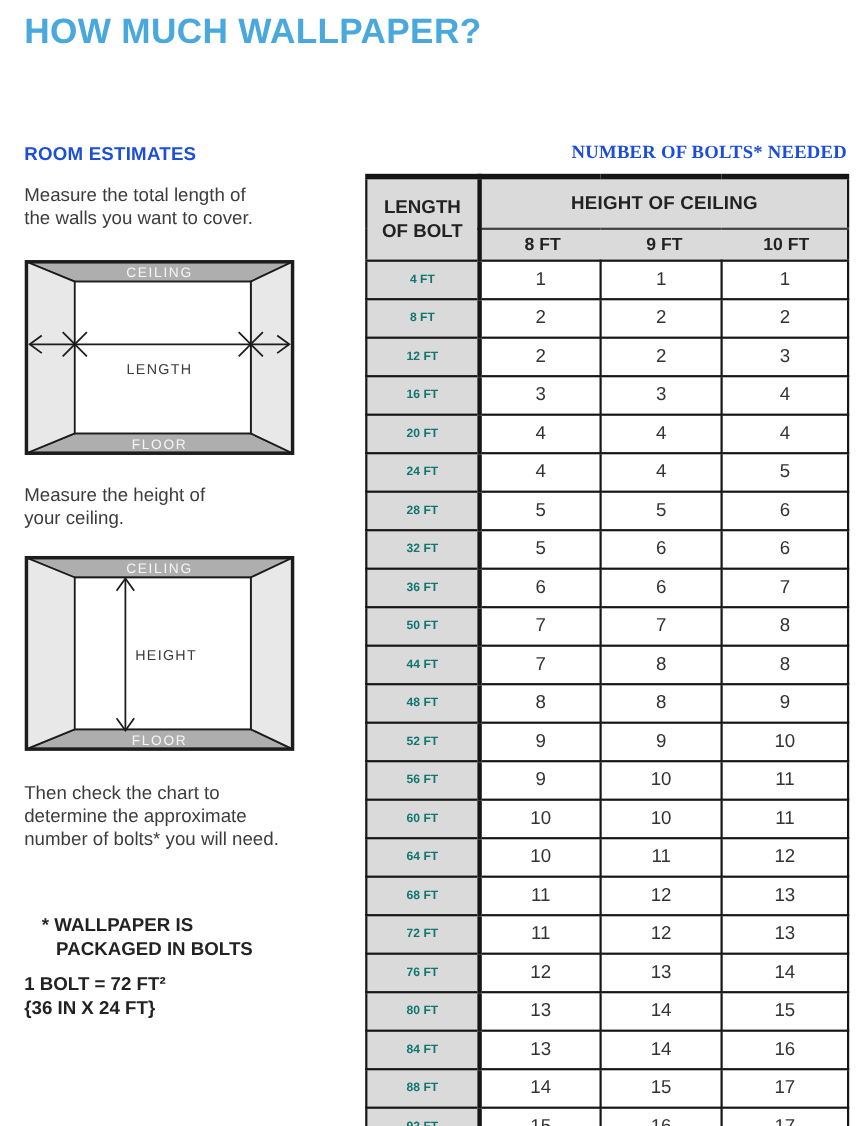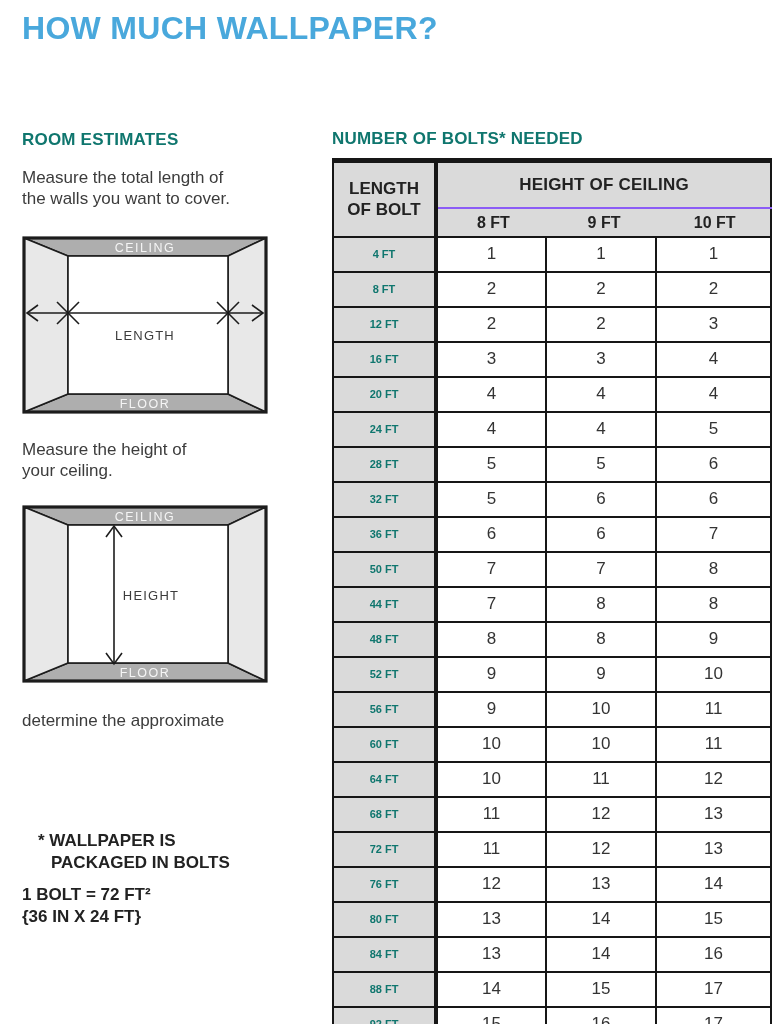--- a/index.html
+++ b/index.html
@@ -8,24 +8,24 @@
     width:778px; height:1024px; position:relative; overflow:hidden;
     font-family:"Liberation Sans","DejaVu Sans",sans-serif; color:#3c3c3c;
   }
   .abs { position:absolute; }
 
   .page-title {
     left:22px; top:10px; font-size:32px; font-weight:bold;
     color:#49a8dc; letter-spacing:.3px;text-align:right;
   }
   .section-heading {
-    font-size:17px; font-weight:bold; color:#0f766e; letter-spacing:.2px;
+    font-size:17px; font-weight:bold; color:#1d4ed8; letter-spacing:.2px;
   }
   #room-estimates-heading { left:22px; top:130px; }
-  #bolts-heading { left:332px; top:129px; width:438px; text-align:left; }
+  #bolts-heading { left:332px; top:129px; width:438px; text-align:right;font-family:Liberation Serif, serif; }
 
   .body-text { font-size:17px; line-height:1.24; color:#3c3c3c; }
   #para1 { left:22px; top:167px; }
   #para2 { left:22px; top:439px; }
   #para3 { left:22px; top:710px; }
 
   #diagram1 { left:22px; top:236px; }
   #diagram2 { left:22px; top:505px; }
 
   .bold-note { font-size:17px; font-weight:bold; color:#222; line-height:1.3; }
@@ -38,21 +38,21 @@
   table.bolts {
     border-collapse:collapse; width:438px; table-layout:fixed;
     border:2px solid #161616; border-top:5px solid #161616;
   }
   table.bolts th, table.bolts td { padding:0; }
   th.corner {
     background:#dadada; border-right:4px solid #161616; border-bottom:2px solid #161616;
     font-size:17px; font-weight:bold; color:#222; text-align:center; line-height:1.25;
   }
   th.group {
-    background:#dadada; border-bottom:2px solid #8b5cf6;
+    background:#dadada; border-bottom:2px solid #404040;
     font-size:17px; font-weight:bold; color:#222; text-align:center;
     height:47px; letter-spacing:.2px;
   }
   td.subrow {
     background:#dadada; border-bottom:2px solid #161616; height:27px;
   }
   .subflex { display:flex; width:100%; }
   .subflex span {
     flex:1; text-align:center; font-size:16px; font-weight:bold; color:#222;
     line-height:27px;
@@ -117,21 +117,23 @@
   <text x="123" y="172" text-anchor="middle" font-size="12.5" letter-spacing="1.5" fill="#f5f5f5">FLOOR</text>
   <g stroke="#1c1c1c" stroke-width="1.6" fill="none">
     <line x1="92" y1="21" x2="92" y2="159"></line>
     <polyline points="84,32 92,21 100,32"></polyline>
     <polyline points="84,148 92,159 100,148"></polyline>
   </g>
   <text x="129" y="95" text-anchor="middle" font-size="13" letter-spacing="1.2" fill="#3c3c3c">HEIGHT</text>
 </svg>
 
 <div class="abs body-text" id="para3">
+  <div>Then check the chart to</div>
   <div>determine the approximate</div>
+  <div>number of bolts* you will need.</div>
 </div>
 
 <div class="abs bold-note" id="footnote">
   <div>* WALLPAPER IS</div>
   <div class="indent">PACKAGED IN BOLTS</div>
 </div>
 
 <div class="abs bold-note" id="bolt-info">
   <div>1 BOLT = 72 FT²</div>
   <div>{36 IN X 24 FT}</div>

